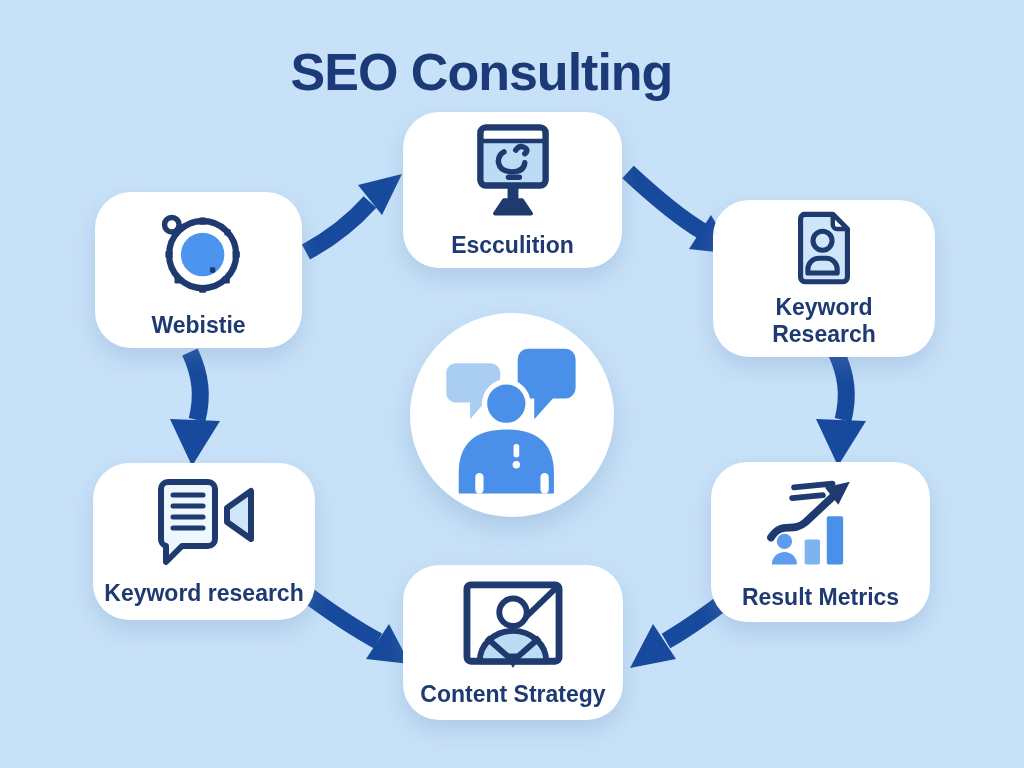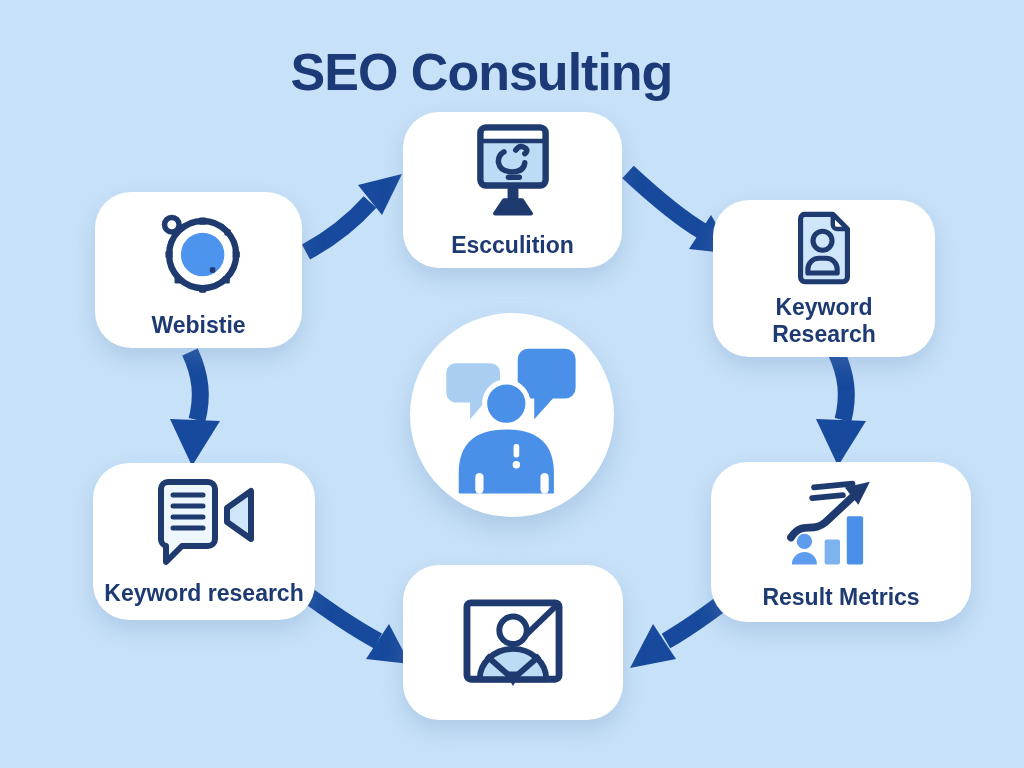--- a/index.html
+++ b/index.html
@@ -30,21 +30,21 @@
   }
   .card .label{
     font-size:23px;font-weight:bold;color:#1e3a72;
     text-align:center;line-height:1.15;
   }
   .card--website{left:95px;top:192px;width:207px;height:156px;}
   .card--execution{left:403px;top:112px;width:219px;height:156px;}
   .card--kw-research{left:713px;top:200px;width:222px;height:157px;}
   .card--kw-research .label{max-width:150px;}
   .card--kw-research2{left:93px;top:463px;width:222px;height:157px;}
-  .card--metrics{left:711px;top:462px;width:260px;height:160px;}
+  .card--metrics{left:711px;top:462px;width:219px;height:160px;}
   .card--content{left:403px;top:565px;width:220px;height:155px;}
 
   .center-badge{
     position:absolute;z-index:2;
     left:410px;top:313px;width:204px;height:204px;border-radius:50%;
     background:#ffffff;
     box-shadow:0 12px 26px rgba(110,145,190,.30);
     display:flex;align-items:center;justify-content:center;
   }
 </style>
@@ -160,20 +160,21 @@
   <div class="card card--content">
     <svg width="118" height="96" viewBox="0 0 120 98">
       <rect x="13" y="8" width="94" height="78" rx="4" fill="#ffffff" stroke="#1e3a6e" stroke-width="7"></rect>
       <path d="M26,86 a34,31 0 0 1 68,0 z" fill="#bcdcf6" stroke="#1e3a6e" stroke-width="6" stroke-linejoin="round"></path>
       <line x1="104" y1="11" x2="72" y2="42" stroke="#1e3a6e" stroke-width="6"></line>
       <line x1="33" y1="62" x2="58" y2="84" stroke="#1e3a6e" stroke-width="6"></line>
       <line x1="87" y1="62" x2="62" y2="84" stroke="#1e3a6e" stroke-width="6"></line>
       <circle cx="60" cy="36" r="14" fill="#ffffff" stroke="#1e3a6e" stroke-width="6"></circle>
       <polygon points="51,78 69,78 60,93" fill="#1e3a6e"></polygon>
     </svg>
+    <div class="label">Content Strategy</div>
   </div>
 
   <div class="center-badge">
     <svg width="150" height="158" viewBox="0 0 145 152">
       <path d="M18,26 h34 a9,9 0 0 1 9,9 v20 a9,9 0 0 1 -9,9 h-6 l-14,16 v-16 h-14 a9,9 0 0 1 -9,-9 v-20 a9,9 0 0 1 9,-9 z" fill="#a9cef1"></path>
       <path d="M88,12 h36 a10,10 0 0 1 10,10 v28 a10,10 0 0 1 -10,10 h-12 l-18,20 v-20 h-6 a10,10 0 0 1 -10,-10 v-28 a10,10 0 0 1 10,-10 z" fill="#4a8fe8"></path>
       <circle cx="67" cy="65" r="21" fill="#4a8fe8" stroke="#ffffff" stroke-width="5"></circle>
       <path d="M21,152 v-20 q0,-42 46,-42 q46,0 46,42 v20 z" fill="#4a8fe8"></path>
       <rect x="37" y="132" width="8" height="20" rx="4" fill="#ffffff"></rect>
       <rect x="100" y="132" width="8" height="20" rx="4" fill="#ffffff"></rect>

